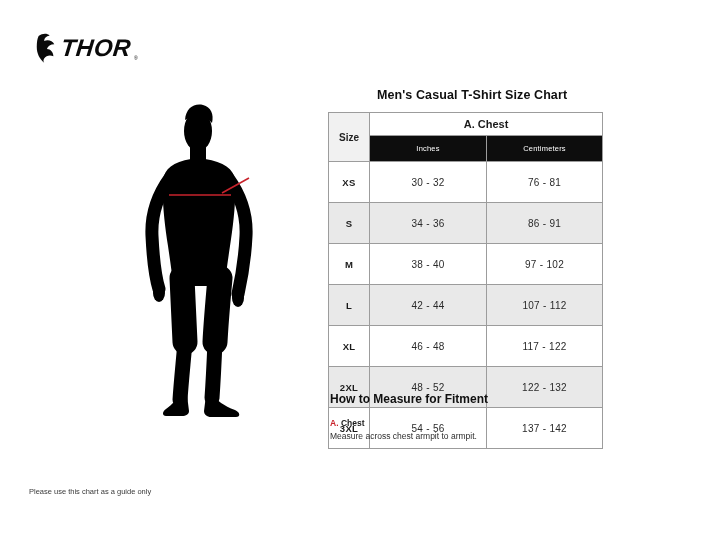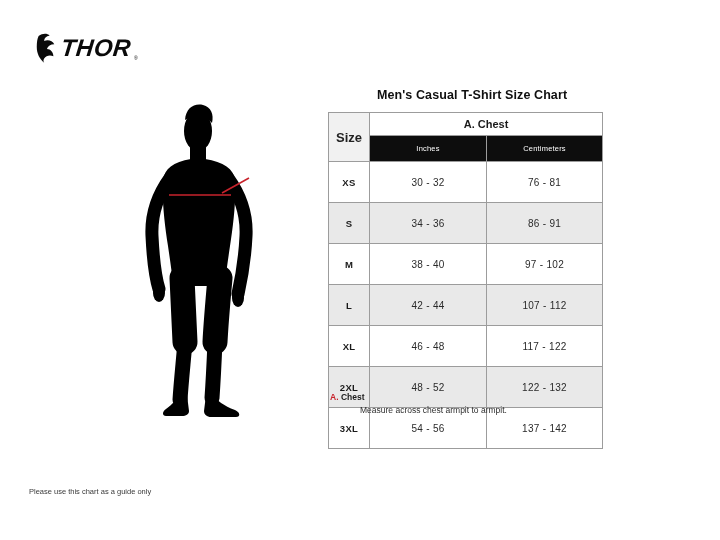--- a/index.html
+++ b/index.html
@@ -73,21 +73,21 @@
   .size-table th, .size-table td {
     border: 1px solid #9c9c9c;
     text-align: center;
     vertical-align: middle;
   }
   .size-table col.c-size { width: 41px; }
   .size-table col.c-in   { width: 117px; }
   .size-table col.c-cm   { width: 116px; }
   th.size-head {
     background: #f1f1f1;
-    font-size: 13px;
+    font-size: 10px;
     font-weight: bold;
     color: #222;
   }
   th.group-head {
     background: #ffffff;
     font-size: 11px;
     font-weight: bold;
     color: #1a1a1a;
     height: 23px;
   }
@@ -110,21 +110,21 @@
     width: 272px;
   }
   .measure-heading {
     font-size: 12px;
     font-weight: bold;
     color: #101010;
     margin-bottom: 12px;
   }
   .measure-item-title { font-size: 8.5px; font-weight: bold; color: #1a1a1a; margin-bottom: 3px; }
   .measure-letter { color: #c8232c; }
-  .measure-desc { font-size: 8.5px; color: #2e2e2e; margin-left: 30px; }
+  .measure-desc { font-size: 8.5px; color: #2e2e2e; }
 
   
   .disclaimer {
     position: absolute;
     left: 29px; top: 487px;
     font-size: 7.5px;
     color: #3a3a3a;
     line-height: 1.45;
   }
 </style>
@@ -220,20 +220,21 @@
       </tr>
       <tr>
         <td class="size-cell">3XL</td>
         <td class="value-cell">54 - 56</td>
         <td class="value-cell">137 - 142</td>
       </tr>
     </tbody>
 </table>
 
 <div class="measure">
+  <div class="measure-heading">How to Measure for Fitment</div>
   <div class="measure-item-title">
     <span class="measure-letter">A.</span>
     <span>Chest</span>
   </div>
   <div class="measure-desc">Measure across chest armpit to armpit.</div>
 </div>
 
 <div class="disclaimer">
   <div>Please use this chart as a guide only</div>
 </div>

